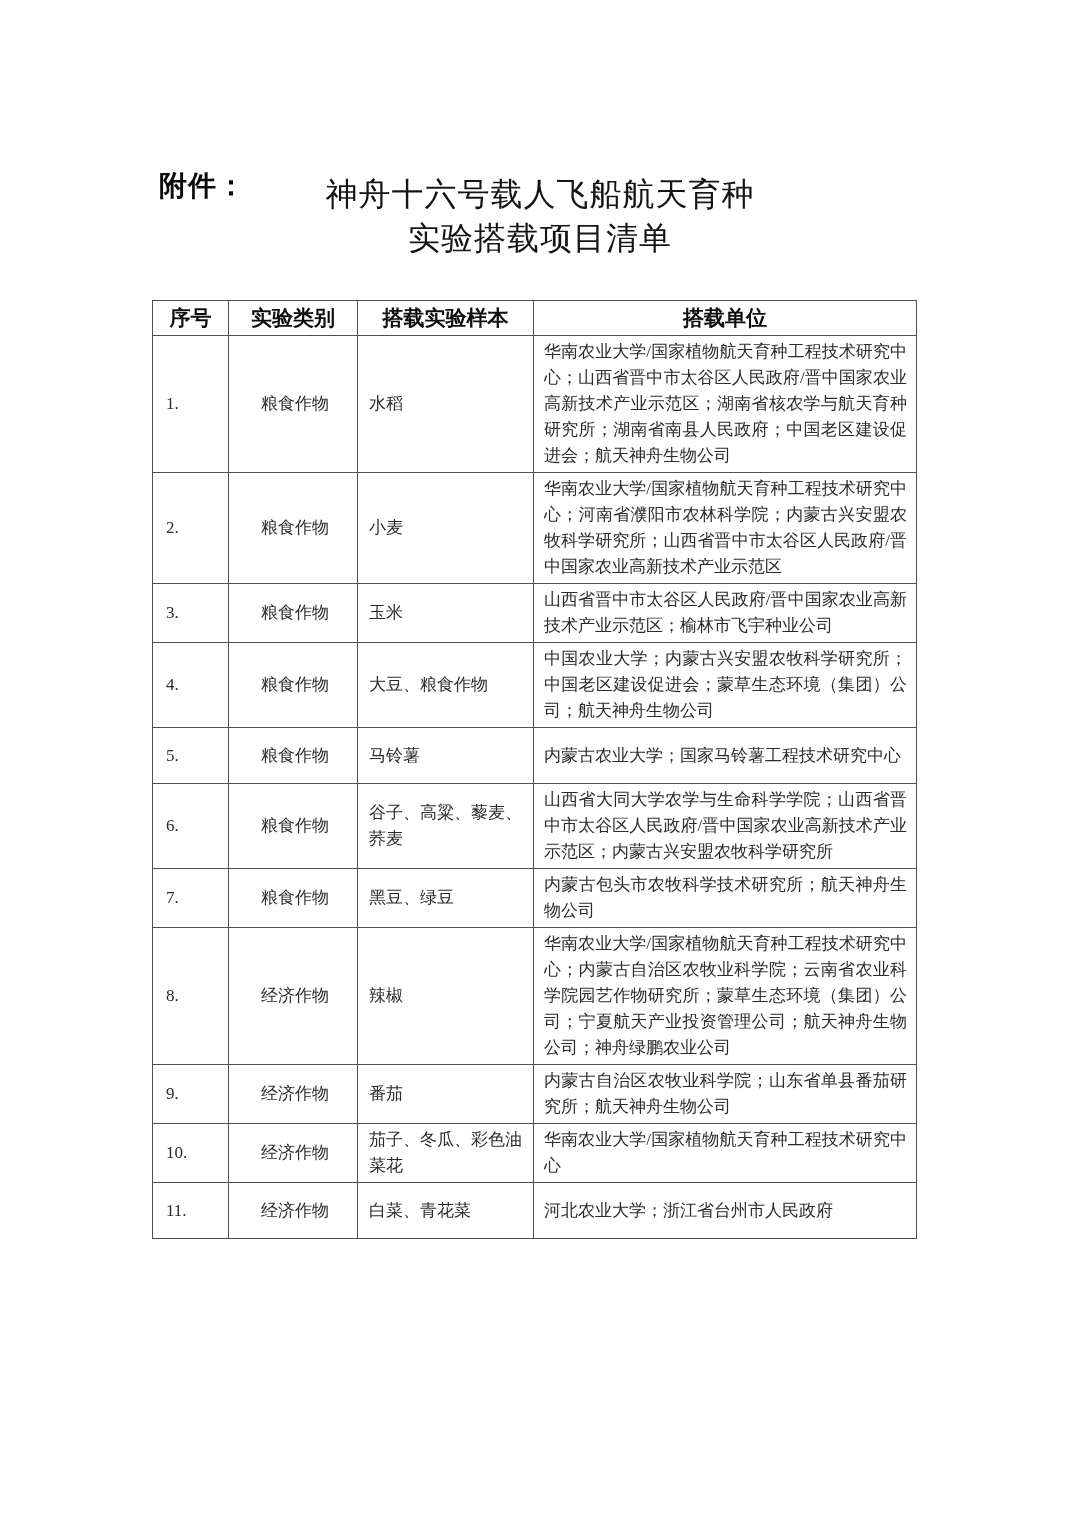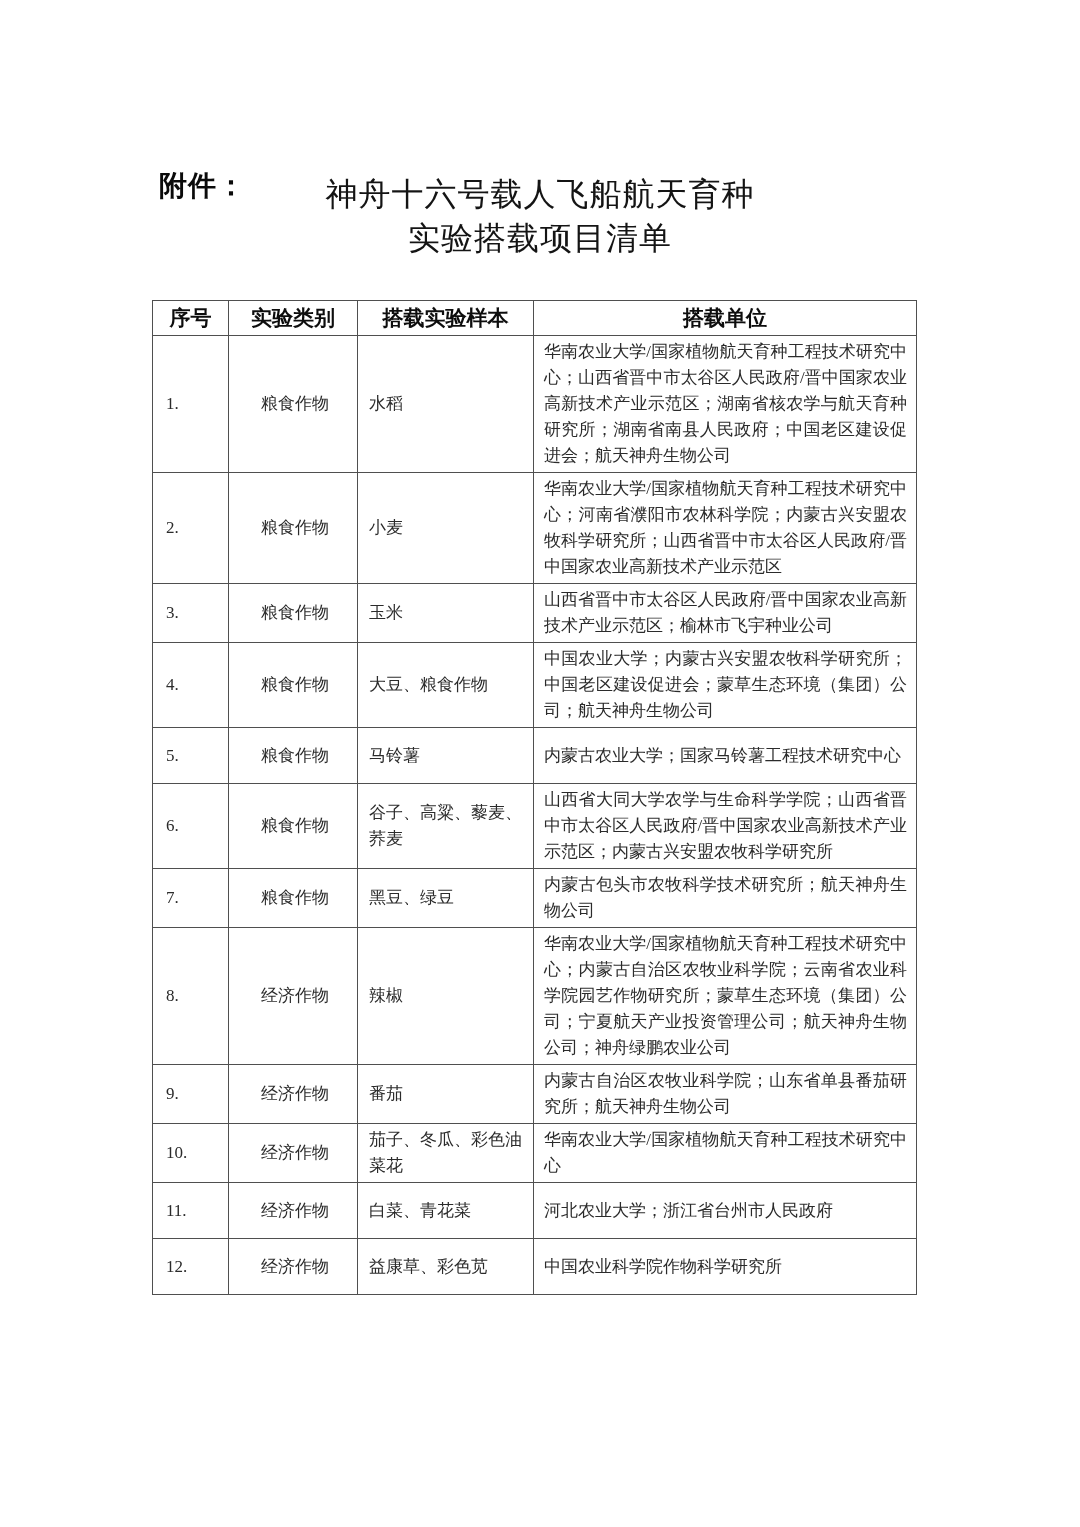--- a/index.html
+++ b/index.html
@@ -167,20 +167,14 @@
     <td class="cell-cat">经济作物</td>
     <td class="cell-samp">茄子、冬瓜、彩色油菜花</td>
     <td class="cell-unit">华南农业大学/国家植物航天育种工程技术研究中心</td>
   </tr>
       <tr>
     <td class="cell-no">11.</td>
     <td class="cell-cat">经济作物</td>
     <td class="cell-samp">白菜、青花菜</td>
     <td class="cell-unit">河北农业大学；浙江省台州市人民政府</td>
   </tr>
-      <tr>
-    <td class="cell-no">12.</td>
-    <td class="cell-cat">经济作物</td>
-    <td class="cell-samp">益康草、彩色苋</td>
-    <td class="cell-unit">中国农业科学院作物科学研究所</td>
-  </tr>
     </tbody>
 </table>
 
 </body></html>

